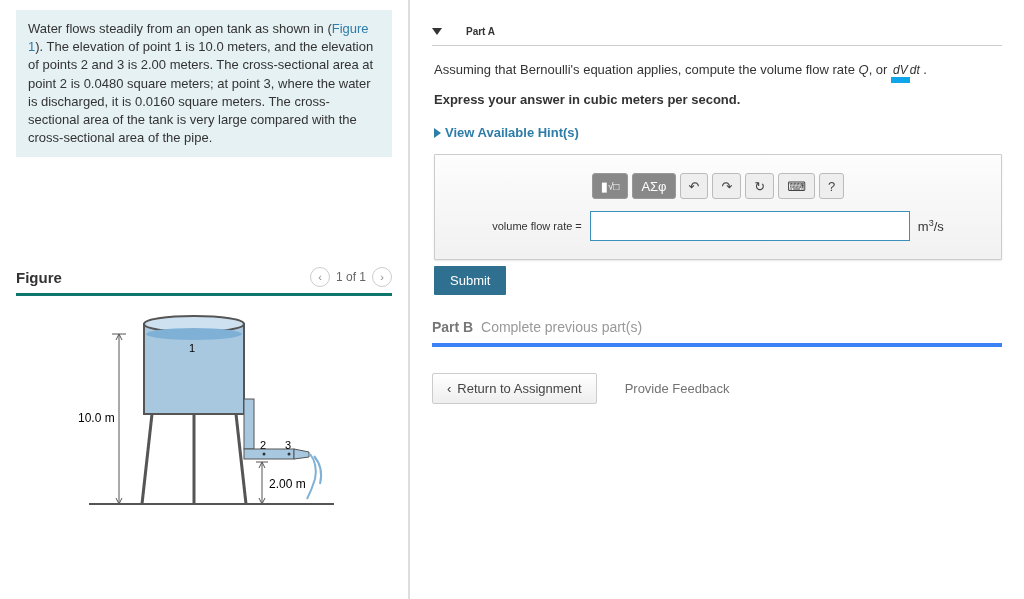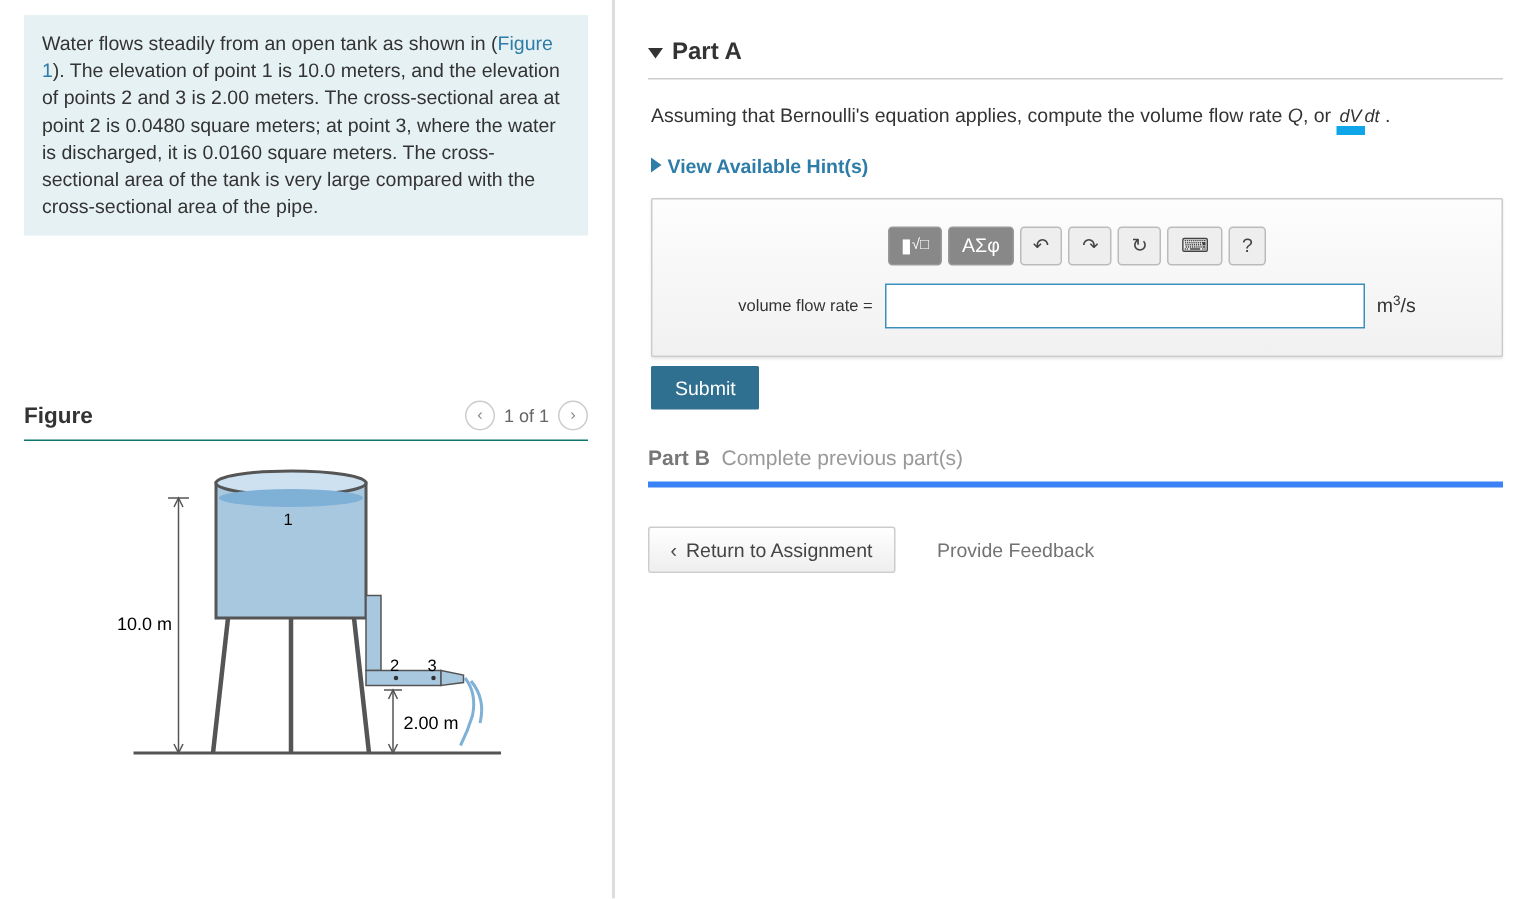--- a/index.html
+++ b/index.html
@@ -3,26 +3,26 @@
 <meta charset="utf-8">
 <style>
 * { box-sizing: border-box; margin: 0; padding: 0; }
 body { font-family: Arial, Helvetica, sans-serif; font-size: 13px; color: #333; background: #fff; width: 1024px; height: 599px; overflow: hidden; }
 .container { display: flex; height: 100%; border-radius: 22px; }
 .left-col { width: 410px; padding: 10px 16px; border-right: 2px solid #ddd; }
 .right-col { flex: 1; padding: 10px 22px; }
 .problem-box { background: #e6f1f3; padding: 10px 12px; font-size: 13px; line-height: 1.4; color: #333; }
 .fig-link { color: #2e7ca8; }
 .figure-section { margin-top: 110px; }
-.figure-header { display: flex; align-items: center; justify-content: space-between; border-bottom: 1px solid #0f766e; padding-bottom: 6px; margin-bottom: 6px; }
+.figure-header { display: flex; align-items: center; justify-content: space-between; border-bottom: 3px solid #0f766e; padding-bottom: 6px; margin-bottom: 6px; }
 .figure-title { font-weight: bold; font-size: 15px; }
 .figure-nav { display: flex; align-items: center; gap: 6px; font-size: 12px; color: #666; }
 .nav-btn { width: 20px; height: 20px; border-radius: 50%; border: 1px solid #ccc; background: #fff; display: flex; align-items: center; justify-content: center; font-size: 11px; color: #888; cursor: pointer; }
 .figure-img { text-align: center; margin-top: 8px; }
-.part-header { display: flex; align-items: center; gap: 6px; padding: 10px 0 8px 0; border-bottom: 1px solid #ccc; font-weight: bold; font-size: 16px; margin-top: 6px; }
+.part-header { display: flex; align-items: center; gap: 24px; padding: 10px 0 8px 0; border-bottom: 1px solid #ccc; font-weight: bold; font-size: 10px; margin-top: 6px; }
 .caret { width: 0; height: 0; border-left: 5px solid transparent; border-right: 5px solid transparent; border-top: 7px solid #333; }
 .part-body { padding: 14px 0 0 2px; }
 .prompt-line { font-size: 13px; line-height: 1.5; margin-bottom: 10px; }
 .frac { display: inline-block; vertical-align: middle; text-align: center; font-style: italic; font-size: 12px; line-height: 1.1; }
 .frac .num { border-bottom: 6px solid #0ea5e9; padding: 0 2px; }
 .strong { font-weight: bold; }
 .hint-link { color: #2e7ca8; font-weight: bold; font-size: 13px; padding: 6px 0 14px 0; display: flex; align-items: center; gap: 4px; cursor: pointer; }
 .hint-caret { width: 0; height: 0; border-top: 5px solid transparent; border-bottom: 5px solid transparent; border-left: 7px solid #2e7ca8; }
 .answer-box { border: 1px solid #ccc; background: linear-gradient(#fdfdfd,#f1f1f1); padding: 18px 20px; border-radius: 1px; box-shadow: 0 1px 2px rgba(0,0,0,0.1); }
 .toolbar { display: flex; align-items: center; justify-content: center; gap: 4px; margin-bottom: 12px; }
@@ -102,20 +102,21 @@
   <div class="right-col">
     <div class="part-header">
       <span class="caret"></span>
       <span>Part A</span>
     </div>
 
     <div class="part-body">
       <div class="prompt-line">
         <span>Assuming that Bernoulli's equation applies, compute the volume flow rate </span><i>Q</i><span>, or </span><span class="frac"><span class="num">dV</span><span class="den">dt</span></span><span> .</span>
       </div>
+      <div class="prompt-line strong">Express your answer in cubic meters per second.</div>
 
       <div class="hint-link">
         <span class="hint-caret"></span>
         <span>View Available Hint(s)</span>
       </div>
 
       <div class="answer-box">
         <div class="toolbar">
           <div class="tool-btn">▮<span style="font-size:10px">√□</span></div>
           <div class="tool-btn">ΑΣφ</div>

